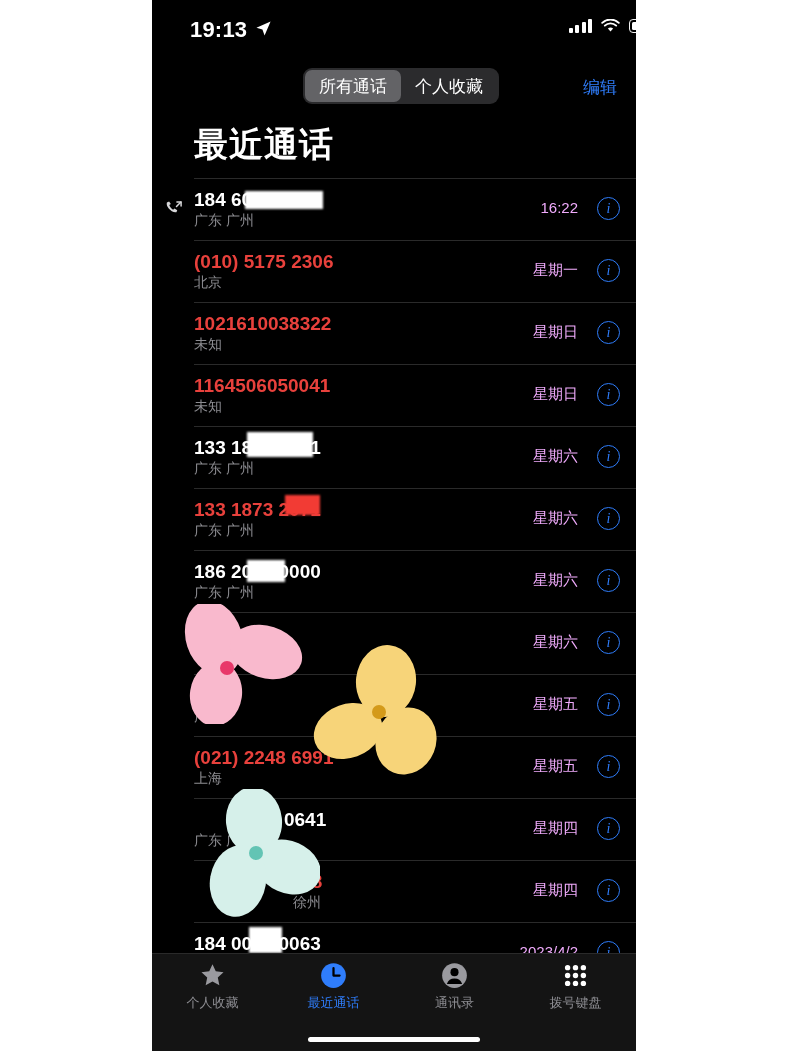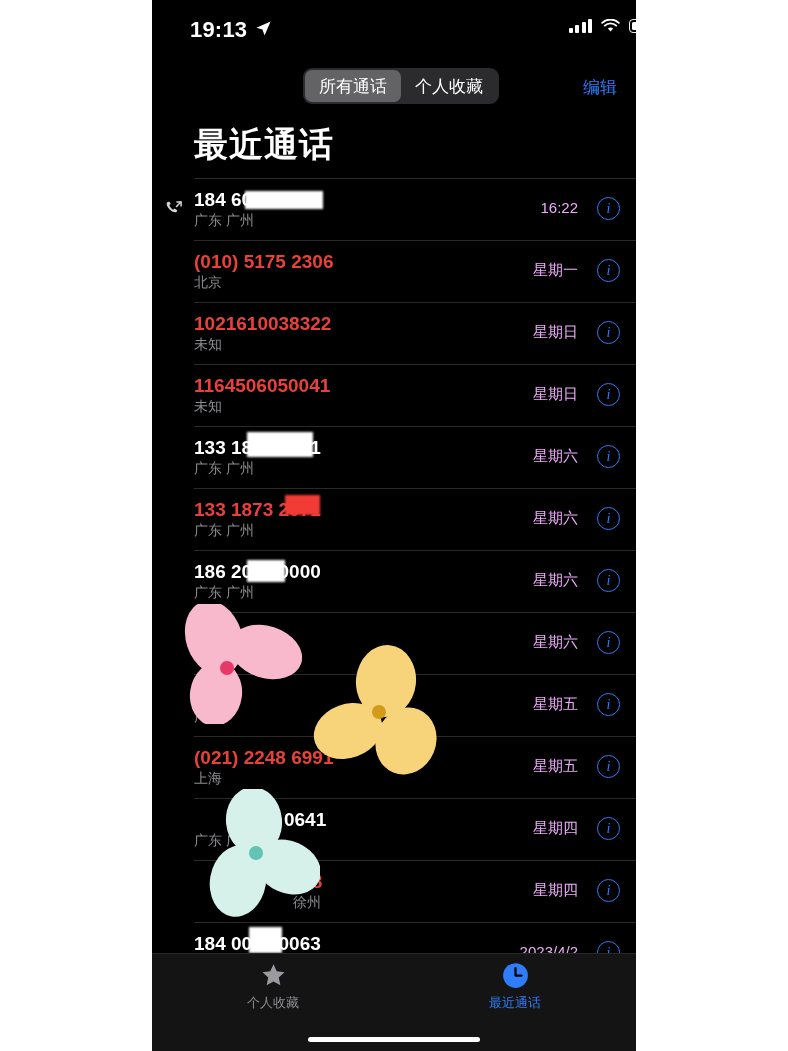--- a/index.html
+++ b/index.html
@@ -474,17 +474,43 @@
       </div>
       <div class="tab active">
         <span class="ticon">
           <svg width="27" height="27" viewBox="0 0 24 24">
             <circle cx="12" cy="12" r="11" fill="#2f7dfb"></circle>
             <path d="M12 5.5V12h5.4" stroke="#000" stroke-width="2" fill="none" stroke-linecap="round" stroke-linejoin="round"></path>
           </svg>
         </span>
         <span class="tlabel">最近通话</span>
       </div>
+      <div class="tab">
+        <span class="ticon">
+          <svg width="27" height="27" viewBox="0 0 24 24">
+            <circle cx="12" cy="12" r="11" fill="#9a9a9f"></circle>
+            <circle cx="12" cy="9" r="3.6" fill="#000"></circle>
+            <path d="M5.2 19.6a7.2 7.2 0 0 1 13.6 0" fill="#000"></path>
+          </svg>
+        </span>
+        <span class="tlabel">通讯录</span>
+      </div>
+      <div class="tab">
+        <span class="ticon">
+          <svg width="27" height="27" viewBox="0 0 24 24" fill="#ffffff">
+            <circle cx="5" cy="5" r="2.4"></circle>
+              <circle cx="12" cy="5" r="2.4"></circle>
+              <circle cx="19" cy="5" r="2.4"></circle>
+            <circle cx="5" cy="12" r="2.4"></circle>
+              <circle cx="12" cy="12" r="2.4"></circle>
+              <circle cx="19" cy="12" r="2.4"></circle>
+            <circle cx="5" cy="19" r="2.4"></circle>
+              <circle cx="12" cy="19" r="2.4"></circle>
+              <circle cx="19" cy="19" r="2.4"></circle>
+          </svg>
+        </span>
+        <span class="tlabel">拨号键盘</span>
+      </div>
     </div>
     <div id="home-indicator"></div>
   </div>
 
 </div>
 
 </body></html>

